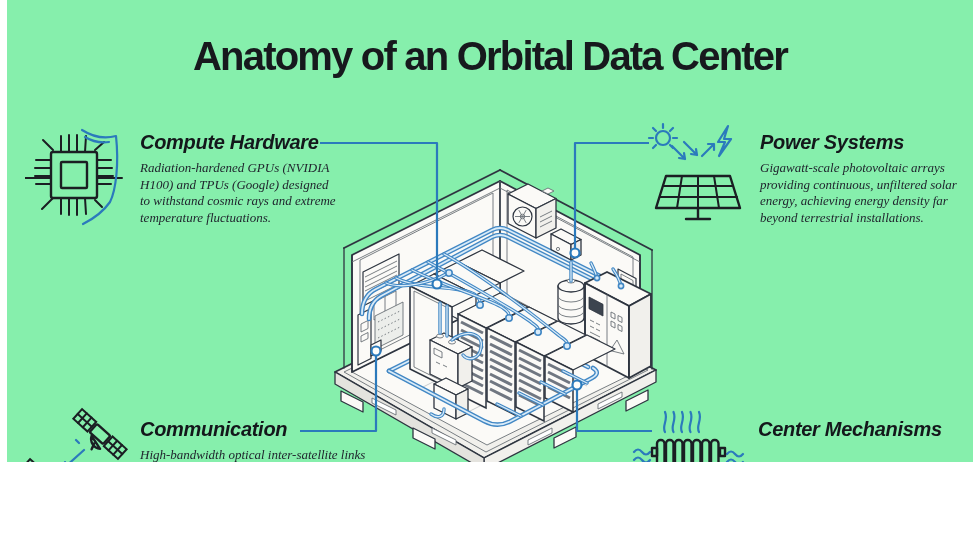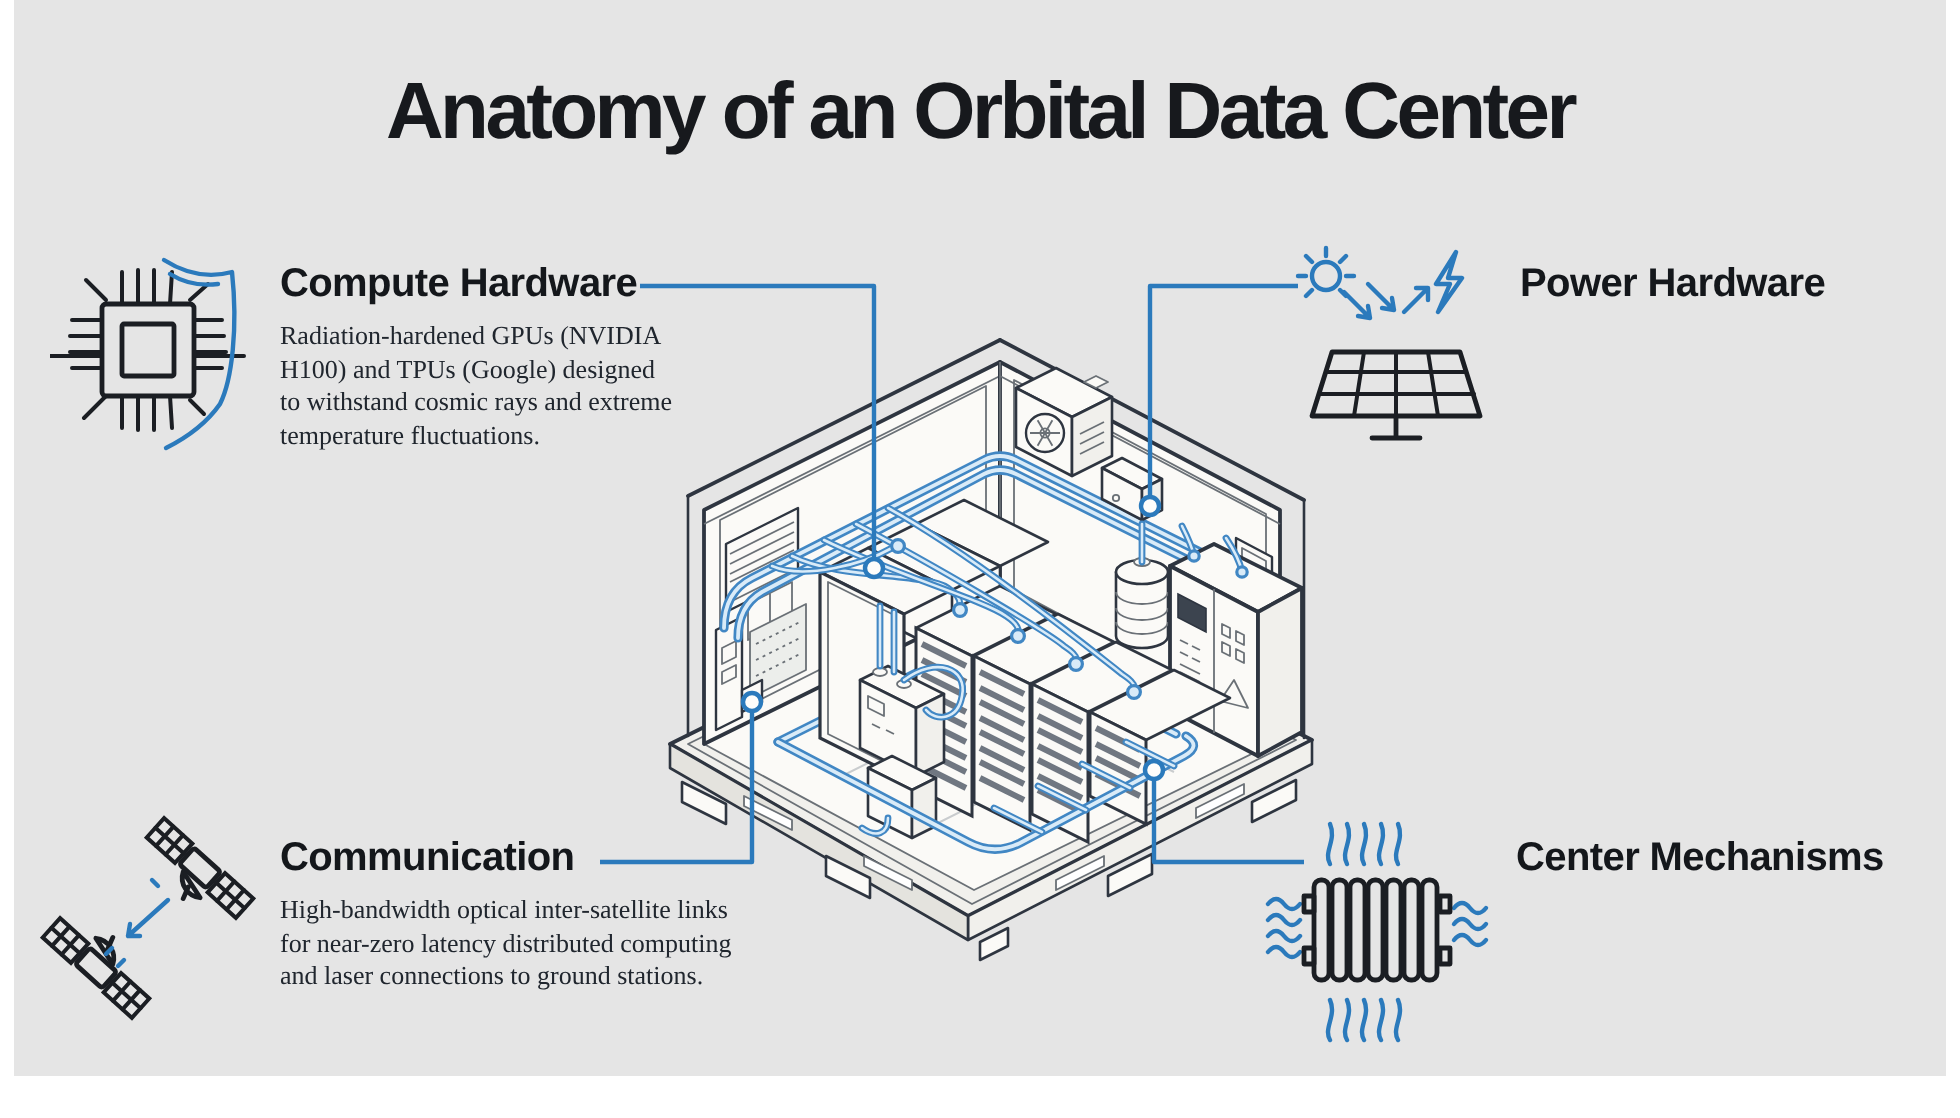--- a/index.html
+++ b/index.html
@@ -1,22 +1,22 @@
 <!DOCTYPE html>
 <html><head>
 <meta charset="utf-8">
 <style>
   html,body{margin:0;padding:0;background:#ffffff;}
-  .canvas{position:relative;width:980px;height:538px;background:#e5e5e5;overflow:hidden;
+  .canvas{position:relative;width:980px;height:462px;background:#86efac;overflow:hidden;
           font-family:"Liberation Sans",sans-serif;color:#1b1e23;}
   .edge{position:absolute;top:0;bottom:0;width:7px;background:#ffffff;}
   .edge.left{left:0}.edge.right{right:0}
   .title{position:absolute;left:0;right:0;top:34px;margin:0;text-align:center;
          font-size:40px;font-weight:700;letter-spacing:-1.8px;color:#17191d;}
-  .callout{position:absolute;}
+  .callout{position:absolute;font-style:italic;}
   .callout h2{margin:0 0 7px 0;font-size:20px;font-weight:700;letter-spacing:-0.3px;color:#14171b;line-height:1.1;}
   .callout p{margin:0;font-family:"Liberation Serif",serif;font-size:13px;line-height:1.27;color:#20262e;}
   .icon-box{position:absolute;}
   svg{display:block}
   .artwork{position:absolute;left:0;top:0;pointer-events:none;}
   
   .ln{fill:none;stroke:#2e3540;stroke-width:1.3;stroke-linejoin:round;stroke-linecap:round}
   .ln2{fill:none;stroke:#2e3540;stroke-width:1.9;stroke-linejoin:round;stroke-linecap:round}
   .thin{fill:none;stroke:#6a7076;stroke-width:0.9;stroke-linejoin:round}
   .fw{fill:#fbfaf7}.fl{fill:#f1f0ec}.fd{fill:#e4e3de}
@@ -245,21 +245,22 @@
       <path class="iu" d="M 30,28 L 43,41 M 37,40 L 43,41 L 42,35"></path>
       <path class="iu" d="M 42,24 L 55,37 M 49,36 L 55,37 L 54,31"></path>
       <path class="iu" d="M 60,38 L 72,26 M 66,26 L 72,26 L 72,32"></path>
       <path class="iu" d="M 86,8 L 76,24 L 83,24 L 77,38 L 89,21 L 82,21 Z"></path>
       <path class="ib" d="M 24,58 L 88,58 L 98,90 L 14,90 Z"></path>
       <path class="ibt" d="M 40,58 L 35,90 M 56,58 L 56,90 M 72,58 L 77,90 M 21,68 L 91,68 M 18,79 L 95,79"></path>
       <path class="ib" d="M 56,90 L 56,100 M 44,101 L 68,101"></path>
     </svg>
   </div>
   <section class="callout" style="left:760px;top:131px;width:212px">
-    <h2>Power Hardware</h2>
+    <h2>Power Systems</h2>
+    <p>Gigawatt-scale photovoltaic arrays providing continuous, unfiltered solar energy, achieving energy density far beyond terrestrial installations.</p>
   </section>
 
   <div class="icon-box" style="left:18px;top:398px">
     <svg width="125" height="125" viewBox="0 0 125 125">
       <g transform="translate(82,36) rotate(-48)">
         <rect class="ibt" x="-6.5" y="-30" width="13" height="19"></rect>
         <path class="ibt" d="M -6.5,-23.7 L 6.5,-23.7 M -6.5,-17.3 L 6.5,-17.3 M 0,-30 L 0,-11"></path>
         <rect class="ib" x="-5.5" y="-9" width="11" height="18" rx="1.5"></rect>
         <rect class="ibt" x="-6.5" y="11" width="13" height="19"></rect>
         <path class="ibt" d="M -6.5,17.3 L 6.5,17.3 M -6.5,23.7 L 6.5,23.7 M 0,11 L 0,30"></path>

